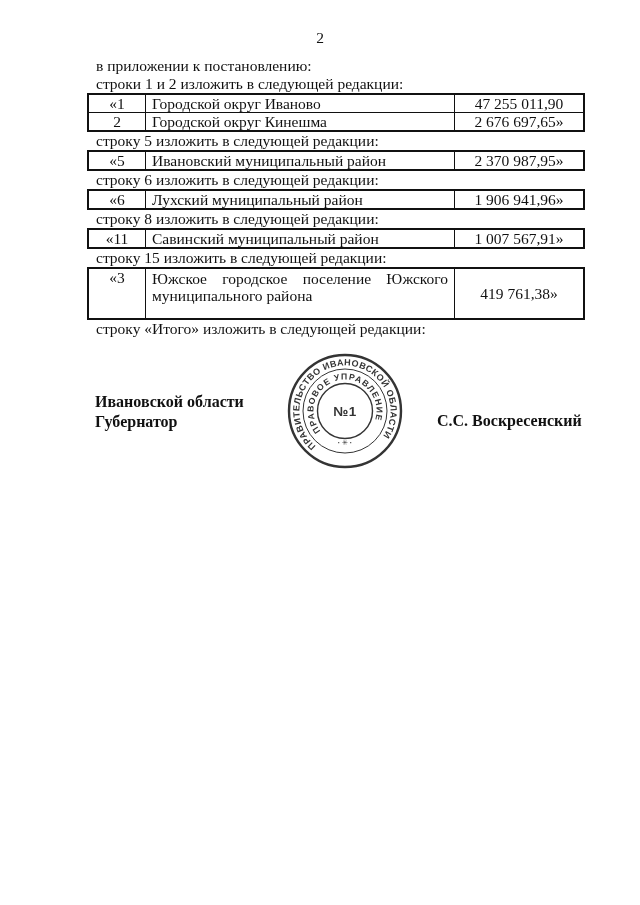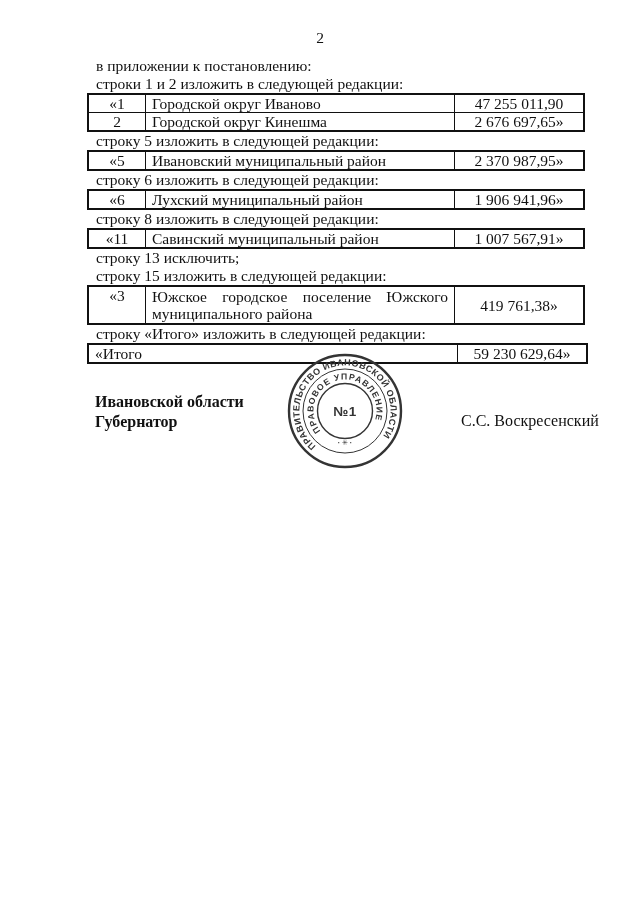--- a/index.html
+++ b/index.html
@@ -43,36 +43,36 @@
   }
   td.c-num  { width: 44px;  text-align: center; padding: 0 2px; }
   td.c-name { width: 296px; text-align: left; }
   td.c-val  { width: 116px; text-align: center; }
   table.t15 td.c-num  { vertical-align: top; }
   table.t15 td.c-name {
     text-align: justify;
     text-align-last: left;
     height: auto;
     padding-top: 1px;
-    padding-bottom: 1px;
+    padding-bottom: 14px;
   }
   td.c-total { width: 356px; text-align: left; padding: 0 4px; }
   .sig-post {
     position: absolute;
     left: 95px;
     top: 392px;
     font-weight: bold;
     font-size: 16px;
     line-height: 20px;
   }
   .sig-name {
     position: absolute;
-    left: 461px;
+    left: 437px;
     top: 411px;
-    font-weight: normal;
+    font-weight: bold;
     font-size: 16px;
     line-height: 20px;
   }
   .stamp {
     position: absolute;
     left: 285px;
     top: 351px;
   }
   .stamp text, .stamp textPath {
     font-family: "Liberation Sans", "DejaVu Sans", sans-serif;
@@ -135,42 +135,33 @@
   <table class="doc">
     <tbody>
       <tr>
         <td class="c-num">«11</td>
         <td class="c-name">Савинский муниципальный район</td>
         <td class="c-val">1 007 567,91»</td>
       </tr>
     </tbody>
   </table>
 
-  <div class="para">строку 13 исключить;</div>
   <div class="para">строку 15 изложить в следующей редакции:</div>
 
   <table class="doc t15">
     <tbody>
       <tr>
         <td class="c-num">«3</td>
         <td class="c-name">Южское городское поселение Южского муниципального района</td>
         <td class="c-val">419 761,38»</td>
       </tr>
     </tbody>
   </table>
 
   <div class="para">строку «Итого» изложить в следующей редакции:</div>
-  <table class="doc">
-    <tbody>
-      <tr>
-        <td class="c-total">«Итого</td>
-        <td class="c-val">59 230 629,64»</td>
-      </tr>
-    </tbody>
-  </table>
 
   <div class="sig-post">
     <div>Ивановской области</div>
     <div>Губернатор</div>
   </div>
 
   <svg class="stamp" width="120" height="120" viewBox="0 0 120 120" xmlns="http://www.w3.org/2000/svg" xmlns:xlink="http://www.w3.org/1999/xlink">
     <defs>
       <path id="ringOuter" d="M 60 105.5 A 45.5 45.5 0 1 1 60 14.5 A 45.5 45.5 0 1 1 60 105.5" fill="none"></path>
       <path id="ringInner" d="M 60 91.5 A 31.5 31.5 0 1 1 60 28.5 A 31.5 31.5 0 1 1 60 91.5" fill="none"></path>

